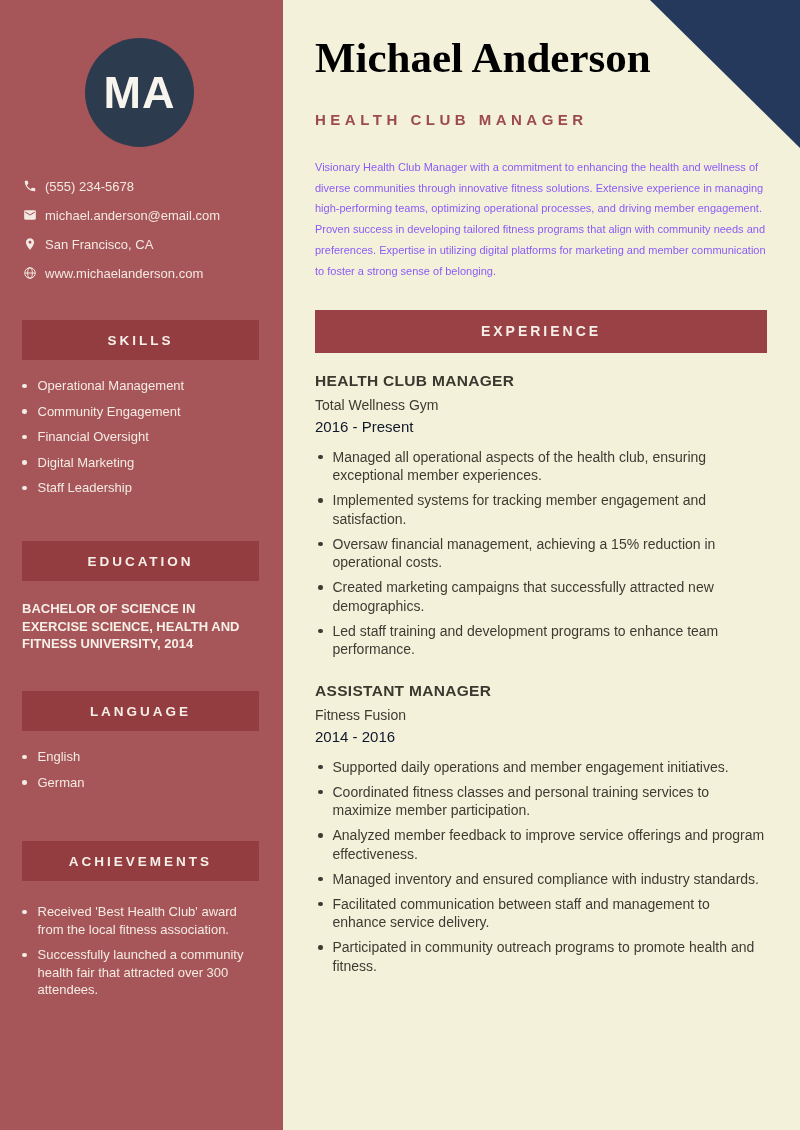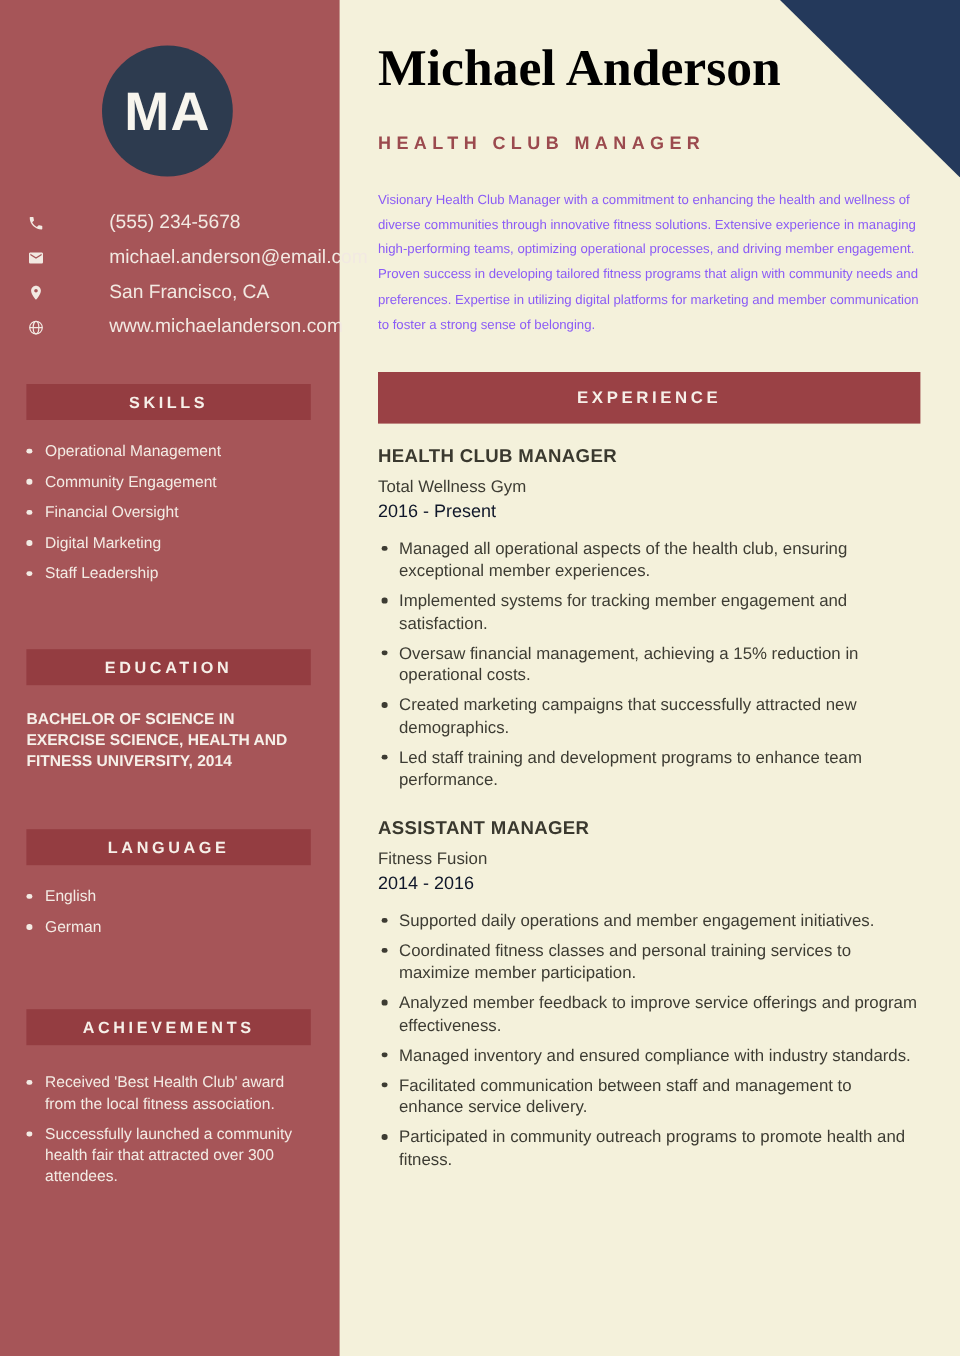--- a/index.html
+++ b/index.html
@@ -23,25 +23,25 @@
     position: absolute; left: 85px; top: 38px;
     width: 109px; height: 109px; border-radius: 50%;
     background: #2D3B4F;
     display: flex; align-items: center; justify-content: center;
     font-size: 45px; font-weight: bold; color: #F7F5EE; letter-spacing: 1px;
   }
   .contact { position: absolute; top: 176px; left: 22px; right: 16px; }
   .contact-row { display: flex; align-items: center; gap: 7px; margin-bottom: 9px; min-height: 20px; }
   .contact-row .cicon { width: 16px; height: 16px; flex: none; display: flex; align-items: center; justify-content: center; }
   .contact-row .cicon svg { width: 14px; height: 14px; }
-  .contact-text { font-size: 16px; color: #F2E9E2; margin-left: 46px; }
+  .contact-text { font-size: 13px; color: #F2E9E2; }
 
   .sb-section { position: absolute; left: 0; right: 0; }
   .sb-bar {
-    margin-left: 22px; width: 237px; height: 30px;
+    margin-left: 22px; width: 237px; height: 40px;
     background: #943D41;
     display: flex; align-items: center; justify-content: center;
     font-size: 13.5px; font-weight: bold; letter-spacing: 3px; color: #F6EFE8;
   }
   .sb-list { margin: 17px 0 0 0; padding: 0 18px 0 22px; list-style: none; }
   .sb-item { display: flex; gap: 11px; margin-bottom: 8px; font-size: 13px; line-height: 17.5px; color: #F3EBE4; }
   .sb-dot { width: 4.5px; height: 4.5px; border-radius: 50%; background: #F3EBE4; margin-top: 6.5px; flex: none; }
   .edu-text {
     margin: 19px 22px 0 22px;
     font-size: 13px; font-weight: bold; line-height: 17.5px;

